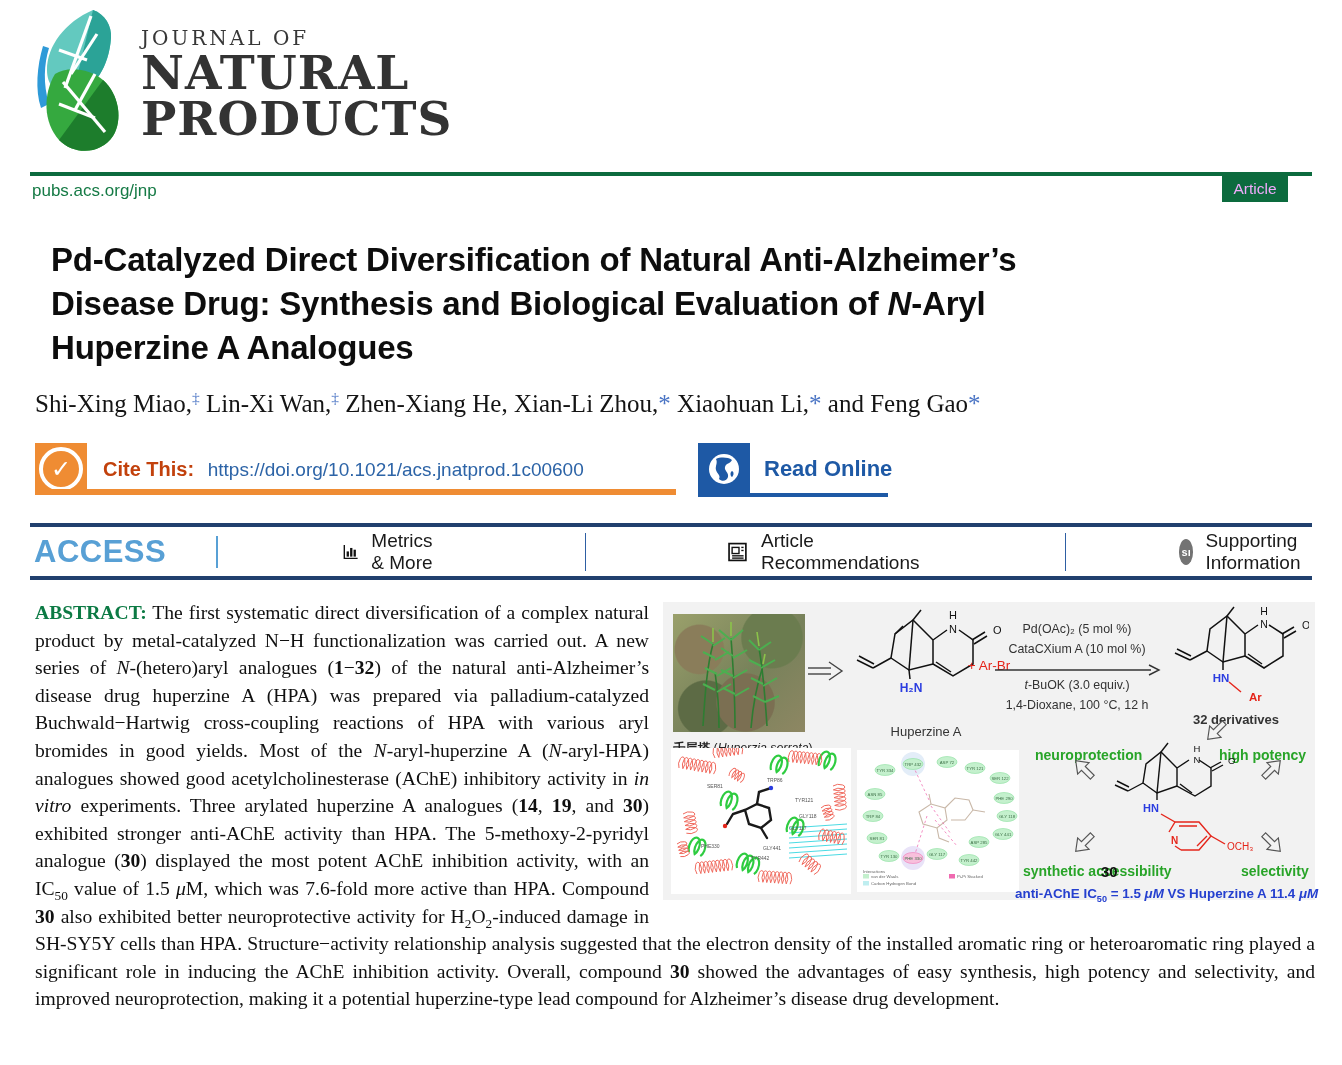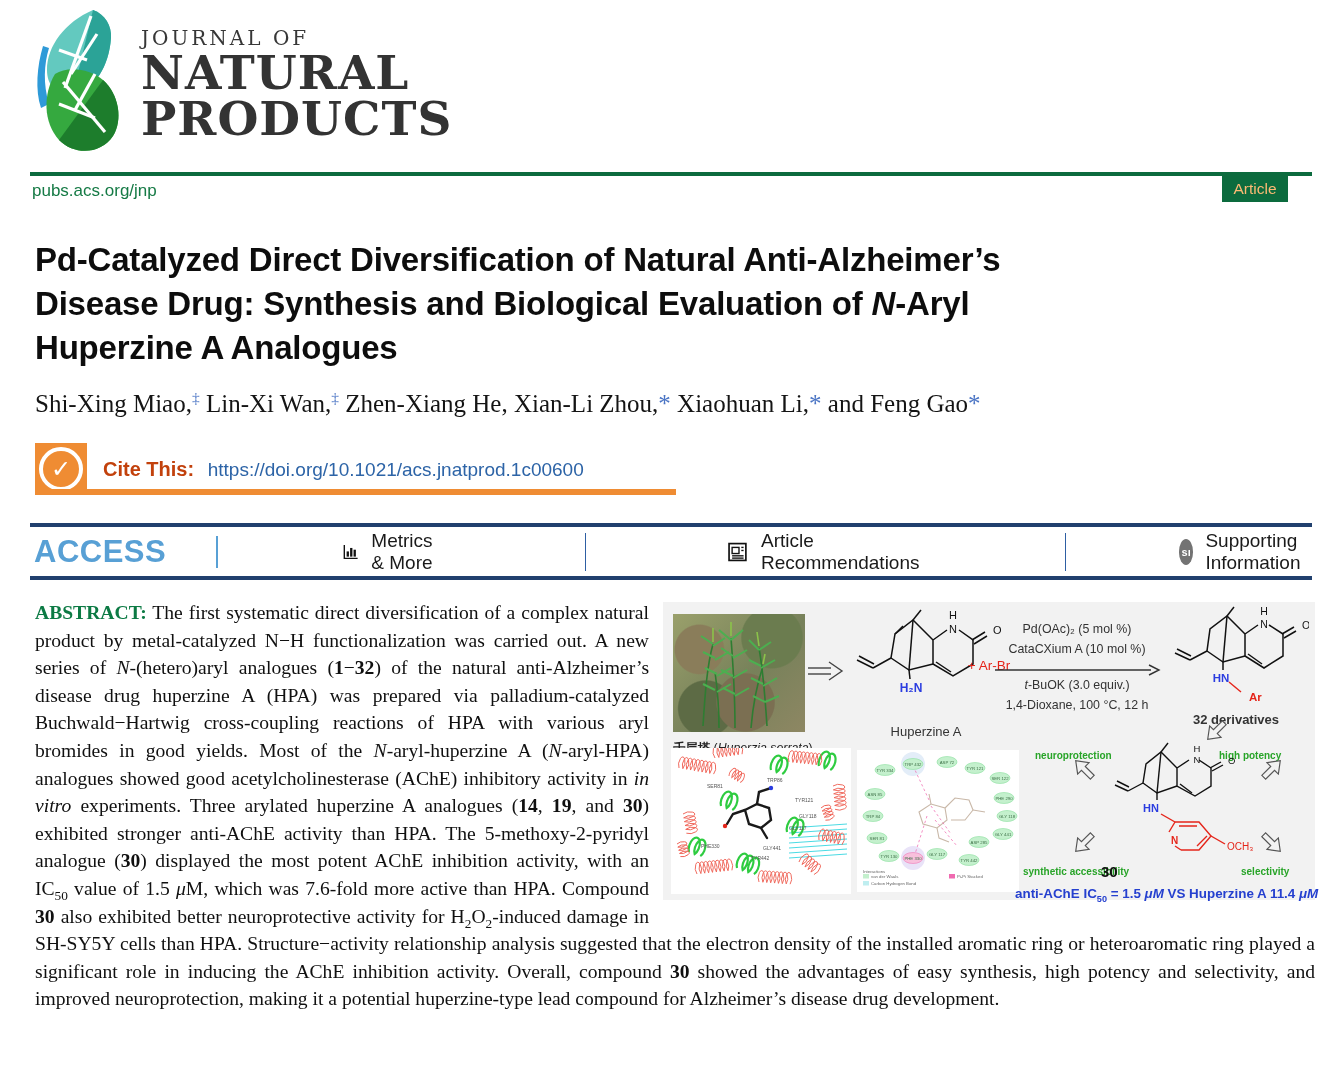--- a/index.html
+++ b/index.html
@@ -6,23 +6,23 @@
   .page{position:relative;width:1342px;height:1065px;background:#fff;overflow:hidden;
         font-family:"Liberation Sans","DejaVu Sans",sans-serif;color:#111;}
   
   .logo{position:absolute;left:35px;top:8px;display:flex;align-items:flex-start;}
   .logo-text{margin-left:14px;font-family:"DejaVu Serif","Liberation Serif",serif;color:#373737;}
   .logo-line1{font-size:20px;letter-spacing:3px;margin-top:18px;font-weight:500;}
   .logo-line2,.logo-line3{font-size:47px;font-weight:bold;line-height:0.98;letter-spacing:1px;color:#333;}
   .green-rule{position:absolute;left:30px;width:1282px;height:4px;background:#0c6b3e;}
   .site-url{position:absolute;left:32px;top:181px;font-size:17px;color:#157a45;}
   .article-badge{position:absolute;left:1222px;top:176px;width:66px;height:26px;background:#0c6b3e;
-                 color:#fdba74;font-size:15.5px;display:flex;align-items:center;justify-content:center;}
-  
-  .title{position:absolute;left:35px;top:238px;font-size:33px;font-weight:bold;line-height:44px;
+                 color:#f0abfc;font-size:15.5px;display:flex;align-items:center;justify-content:center;}
+  
+  .title{position:absolute;left:51px;top:238px;font-size:33px;font-weight:bold;line-height:44px;
          color:#0d0d0d;letter-spacing:-0.2px;}
   .authors{position:absolute;left:35px;top:389px;font-family:"Liberation Serif","DejaVu Serif",serif;
            font-size:25px;color:#141414;}
   .amark{color:#4a74c4;}
   sup.amark{font-size:62%;}
   
   .cite-wrap{position:absolute;left:35px;top:443px;width:641px;}
   .cite-row{display:flex;align-items:center;}
   .check-box{width:52px;height:52px;background:#ef8c33;display:flex;align-items:center;justify-content:center;flex:0 0 52px;}
   .check-circ{width:36px;height:36px;border-radius:50%;border:4px solid #fff;display:flex;align-items:center;justify-content:center;
@@ -65,21 +65,21 @@
   .fig-label{position:absolute;font-size:13px;color:#333;text-align:center;}
   .red-t{color:#e5251a;} .green-t{color:#28a428;font-weight:bold;}
   .cond{position:absolute;width:176px;text-align:center;font-size:12.4px;color:#333;line-height:1.6;}
   .panel{position:absolute;background:#fff;}
   .coil{fill:none;stroke:#ef6255;stroke-width:0.9;}
   .gcoil{fill:none;stroke:#2ecc40;stroke-width:2.2;}
   .cy{stroke:#35d6e0;stroke-width:0.9;}
   .resl{font-size:5px;fill:#555;font-family:"Liberation Sans",sans-serif;}
   .ellab{font-size:4.3px;fill:#3c6e46;font-family:"Liberation Sans",sans-serif;text-anchor:middle;}
   .leg{font-size:4.3px;fill:#666;font-family:"Liberation Sans",sans-serif;}
-  .quad-label{position:absolute;font-size:10px;}
+  .quad-label{position:absolute;font-size:14px;}
   .potency{position:absolute;left:352px;top:278px;width:300px;text-align:center;font-size:13.4px;
            color:#2540cf;font-weight:bold;white-space:nowrap;}
   .c30{position:absolute;left:438px;top:256px;font-size:15px;font-weight:bold;color:#111;}
   .block-arrow{position:absolute;}
   svg text{font-family:"Liberation Sans","DejaVu Sans",sans-serif;}
 </style>
 </head>
 <body>
 
 <div class="page">
@@ -125,20 +125,33 @@
         <div class="check-circ">✓</div>
       </div>
       <div class="cite-text">
         <span class="cite-label">Cite This:</span>
         <a class="cite-doi" href="#">https://doi.org/10.1021/acs.jnatprod.1c00600</a>
       </div>
     </div>
     <div class="cite-underline"></div>
   </div>
 
+  <div class="read-wrap">
+    <div class="read-row">
+      <div class="globe-box">
+        <svg width="36" height="36" viewBox="0 0 36 36">
+          <circle cx="18" cy="18" r="15" fill="#ffffff"></circle>
+          <path d="M10 8 C14 6 22 6 26 9 C24 13 20 12 19 16 C18 20 23 21 22 26 C21 30 16 31 13 28 C15 24 11 23 10 19 C9 15 12 12 10 8 Z" fill="#1e59a5"></path>
+          <path d="M26 20 C28 21 28 24 26 26 C24 25 24 21 26 20 Z" fill="#1e59a5"></path>
+        </svg>
+      </div>
+      <div class="read-label">Read Online</div>
+    </div>
+    <div class="read-underline"></div>
+  </div>
 
   <div class="navy-rule" style="top:523px;"></div>
   <div class="access-row">
     <div class="access-word">ACCESS</div>
     <div class="access-sep"></div>
     <div style="width:95px;"></div>
     <div class="bar-item">
       <svg width="30" height="30" viewBox="0 0 30 30">
         <path d="M4 3 L4 26 L27 26" stroke="#111" stroke-width="2.4" fill="none"></path>
         <rect x="8" y="14" width="4" height="9" fill="#111"></rect>

